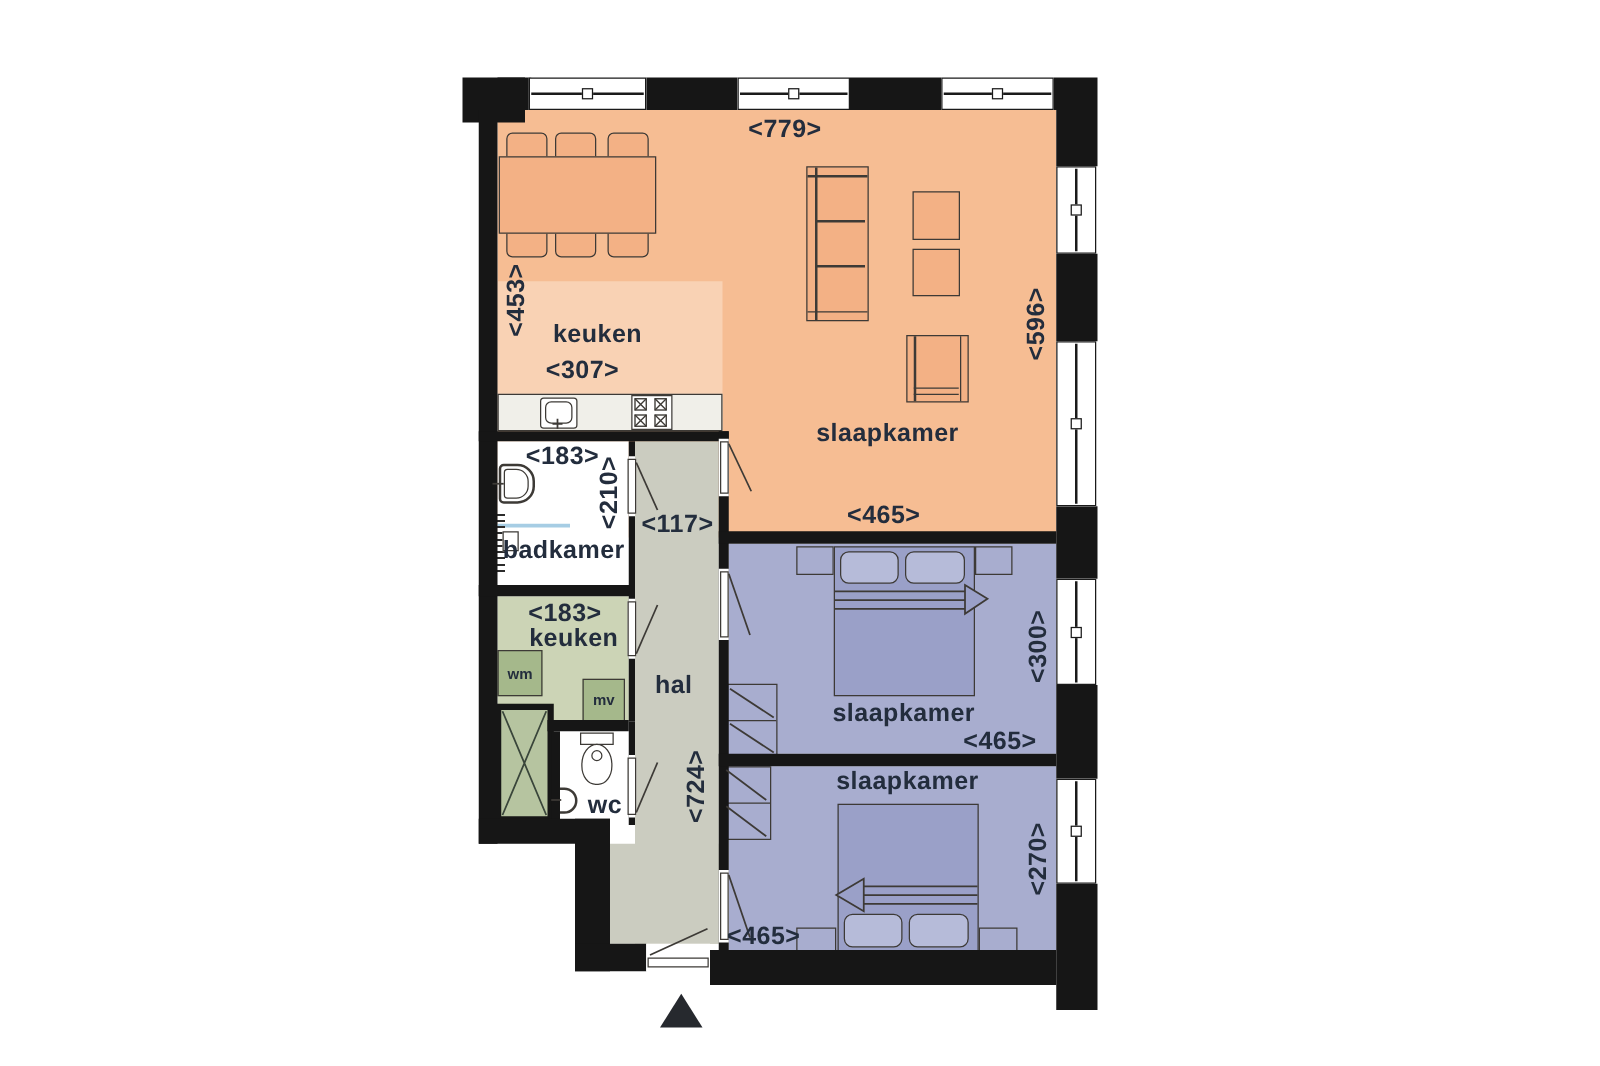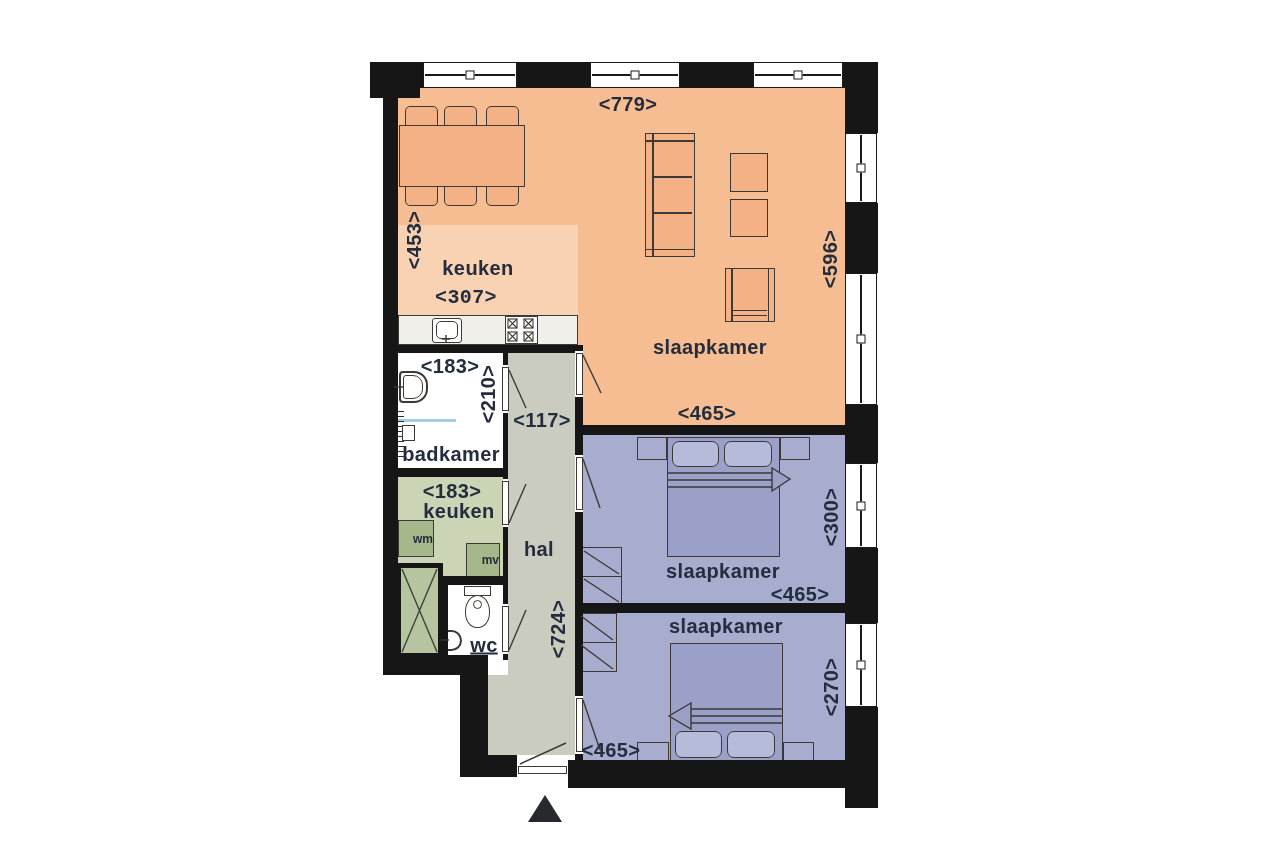--- a/index.html
+++ b/index.html
@@ -21,21 +21,21 @@
   .window-v::before{content:"";position:absolute;top:1px;bottom:1px;left:50%;width:1.5px;margin-left:-1px;background:#1a1a1a;}
   .window-v::after{content:"";position:absolute;left:50%;top:50%;width:7px;height:7px;border:1.2px solid #1a1a1a;background:#fff;transform:translate(-50%,-50%);}
   .gap{position:absolute;background:#fff;}
   .leaf{position:absolute;background:#fff;border:1px solid var(--outline);box-sizing:border-box;}
   .furn{position:absolute;box-sizing:border-box;border:1.8px solid var(--outline);}
   .fo{background:var(--furn-orange);}
   .fp{background:var(--furn-purple);}
   .lbl{position:absolute;font-size:20px;font-weight:600;color:var(--text);white-space:nowrap;transform:translate(-50%,-50%);letter-spacing:.4px;}
   .lbl.v{transform:translate(-50%,-50%) rotate(-90deg);}
   .applbl{font-size:12px;font-weight:700;color:var(--text);letter-spacing:0;}
-  .appbox{position:absolute;background:var(--appliance);border:1.5px solid var(--outline);box-sizing:border-box;display:flex;align-items:center;justify-content:flex-end;}
+  .appbox{position:absolute;background:var(--appliance);border:1.5px solid var(--outline);box-sizing:border-box;display:flex;align-items:center;justify-content:center;}
   .sofa-line{position:absolute;background:var(--outline);}
   svg.overlay{position:absolute;left:0;top:0;pointer-events:none;}
   .tri{position:absolute;width:0;height:0;border-left:17px solid transparent;border-right:17px solid transparent;border-bottom:27px solid #26292e;}
 </style>
 </head>
 <body>
 
 <div id="plan">
 
   <div class="floor" style="left:398px;top:88px;width:447px;height:342px;background:var(--woonkamer);"></div>
@@ -198,33 +198,33 @@
 
       <path d="M442,339 L450,339 M446,335 L446,343"></path>
       <path d="M394,387 L403,387"></path>
       <path d="M441,640 L449,640"></path>
     </g>
   </svg>
 
   <div class="lbl" style="left:628px;top:104px;">&lt;779&gt;</div>
   <div class="lbl v" style="left:414px;top:240px;">&lt;453&gt;</div>
   <div class="lbl" style="left:478px;top:268px;">keuken</div>
-  <div class="lbl" style="left:466px;top:297px;font-family:Liberation Mono, monospace;">&lt;307&gt;</div>
+  <div class="lbl" style="left:466px;top:297px;">&lt;307&gt;</div>
   <div class="lbl v" style="left:830px;top:259px;">&lt;596&gt;</div>
   <div class="lbl" style="left:710px;top:347px;">slaapkamer</div>
   <div class="lbl" style="left:707px;top:413px;">&lt;465&gt;</div>
   <div class="lbl" style="left:450px;top:366px;">&lt;183&gt;</div>
   <div class="lbl v" style="left:488px;top:394px;">&lt;210&gt;</div>
-  <div class="lbl" style="left:451px;top:454px;">badkamer</div>
+  <div class="lbl" style="left:451px;top:441px;">badkamer</div>
   <div class="lbl" style="left:542px;top:420px;">&lt;117&gt;</div>
   <div class="lbl" style="left:452px;top:491px;">&lt;183&gt;</div>
   <div class="lbl" style="left:459px;top:511px;">keuken</div>
   <div class="lbl" style="left:539px;top:549px;">hal</div>
   <div class="lbl v" style="left:558px;top:629px;">&lt;724&gt;</div>
-  <div class="lbl" style="left:484px;top:645px;text-decoration:underline;">wc</div>
+  <div class="lbl" style="left:484px;top:645px;">wc</div>
   <div class="lbl" style="left:723px;top:571px;">slaapkamer</div>
   <div class="lbl" style="left:800px;top:594px;">&lt;465&gt;</div>
   <div class="lbl v" style="left:831px;top:517px;">&lt;300&gt;</div>
   <div class="lbl" style="left:726px;top:626px;">slaapkamer</div>
   <div class="lbl" style="left:611px;top:750px;">&lt;465&gt;</div>
   <div class="lbl v" style="left:831px;top:687px;">&lt;270&gt;</div>
 
   <div class="tri" style="left:528px;top:795px;"></div>
 
 </div>

